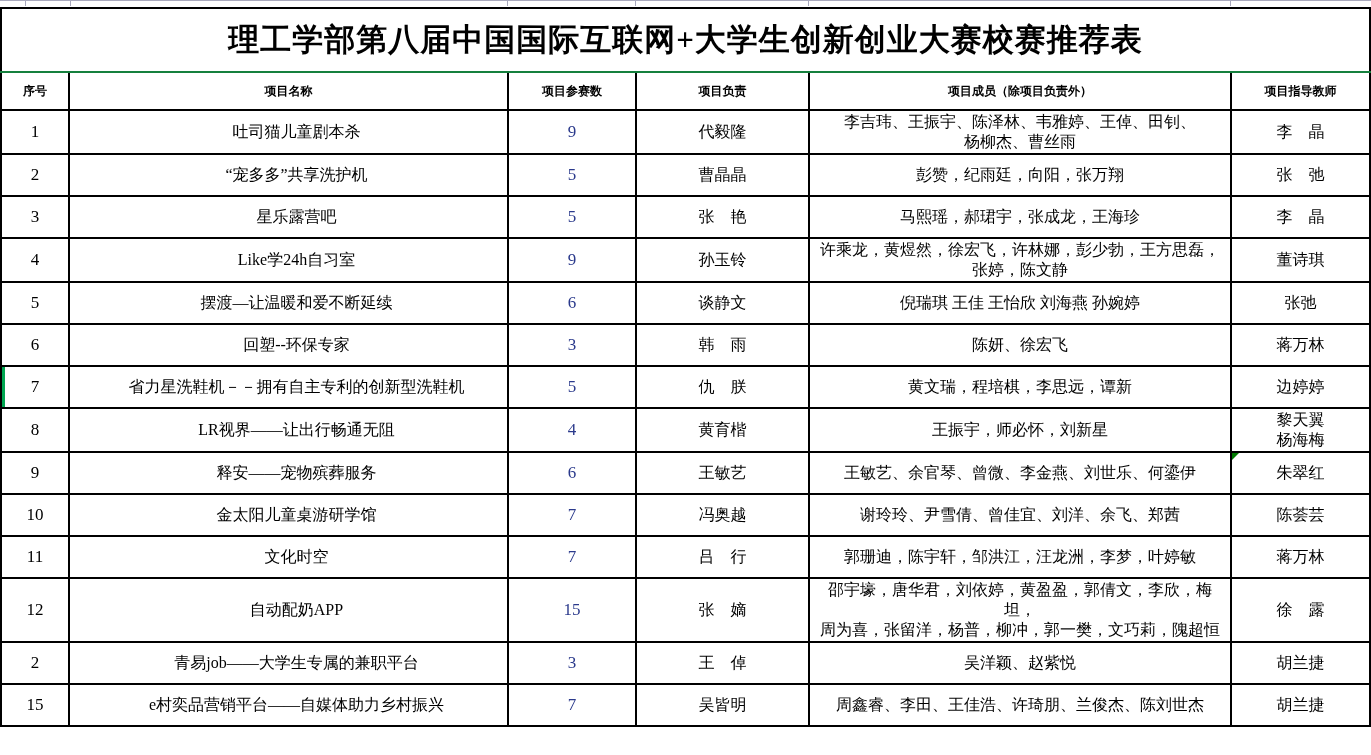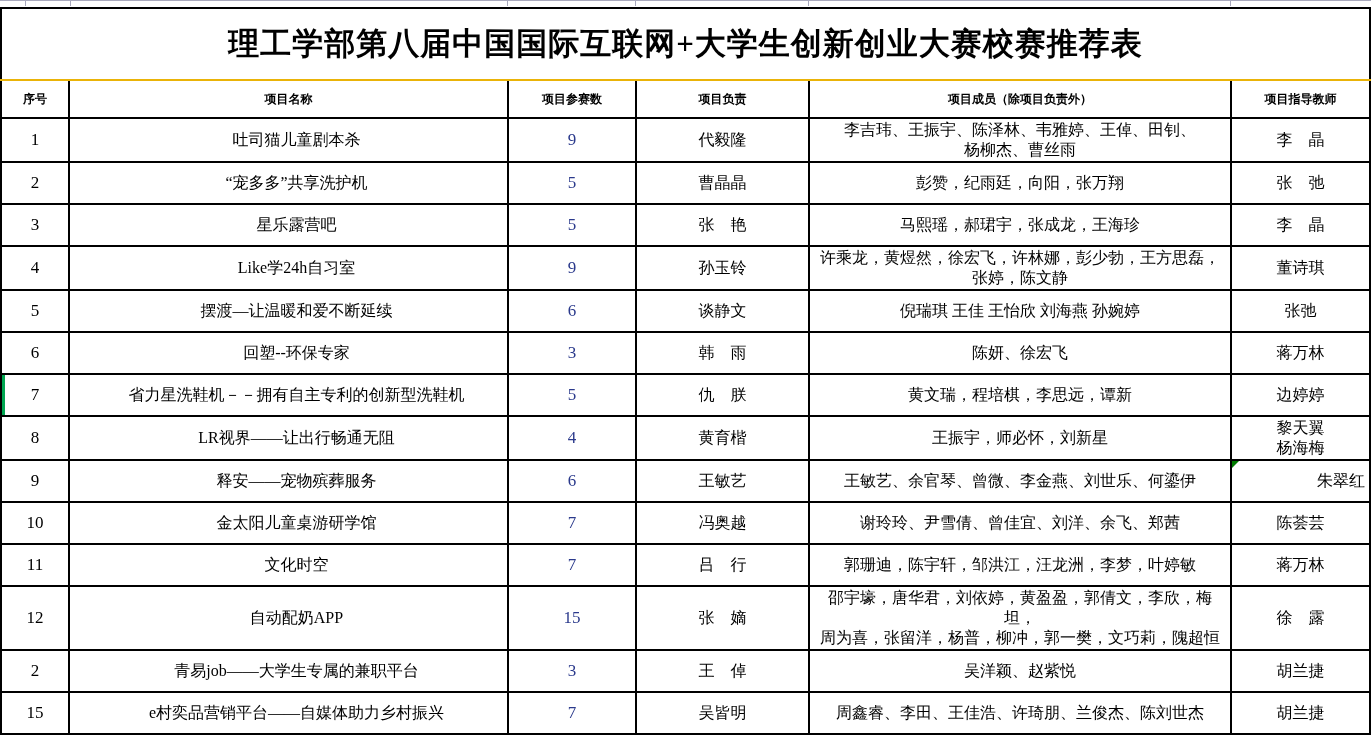--- a/index.html
+++ b/index.html
@@ -20,40 +20,40 @@
     width:1371px;border-collapse:collapse;table-layout:fixed;
     background:#fff;
   }
   td,th{
     border:2px solid #000;
     text-align:center;vertical-align:middle;
     padding:1px 4px;box-sizing:border-box;
     overflow:hidden;
   }
   .title-cell{
-    height:72px;
+    height:64px;
     font-size:31px;font-weight:bold;letter-spacing:1px;
-    border-bottom:2px solid #eab308;
+    border-bottom:2px solid #15803d;
   }
   thead th{
     height:38px;font-size:12px;font-weight:bold;
   }
   tbody td{height:42px;font-size:16px;}
   td.c-no{font-size:17px;}
   td.c-count{color:#2b3a8c;font-size:17px;}
   td.c-members,td.c-teacher{white-space:pre-line;line-height:1.25;}
   td.c-name{white-space:nowrap;padding-left:20px;}
   
   td.green-left{position:relative;}
   td.green-left::before{
     content:"";position:absolute;left:0;top:0;bottom:0;width:3px;
     background:#00a651;
   }
   
-  td.green-corner{position:relative;text-align:right;}
+  td.green-corner{position:relative;}
   td.green-corner::before{
     content:"";position:absolute;left:0;top:0;
     border-top:7px solid #007a00;border-right:7px solid transparent;
   }
 </style>
 </head>
 <body>
 
 <div class="top-strip">
   <div class="tick" style="left:25px"></div>

